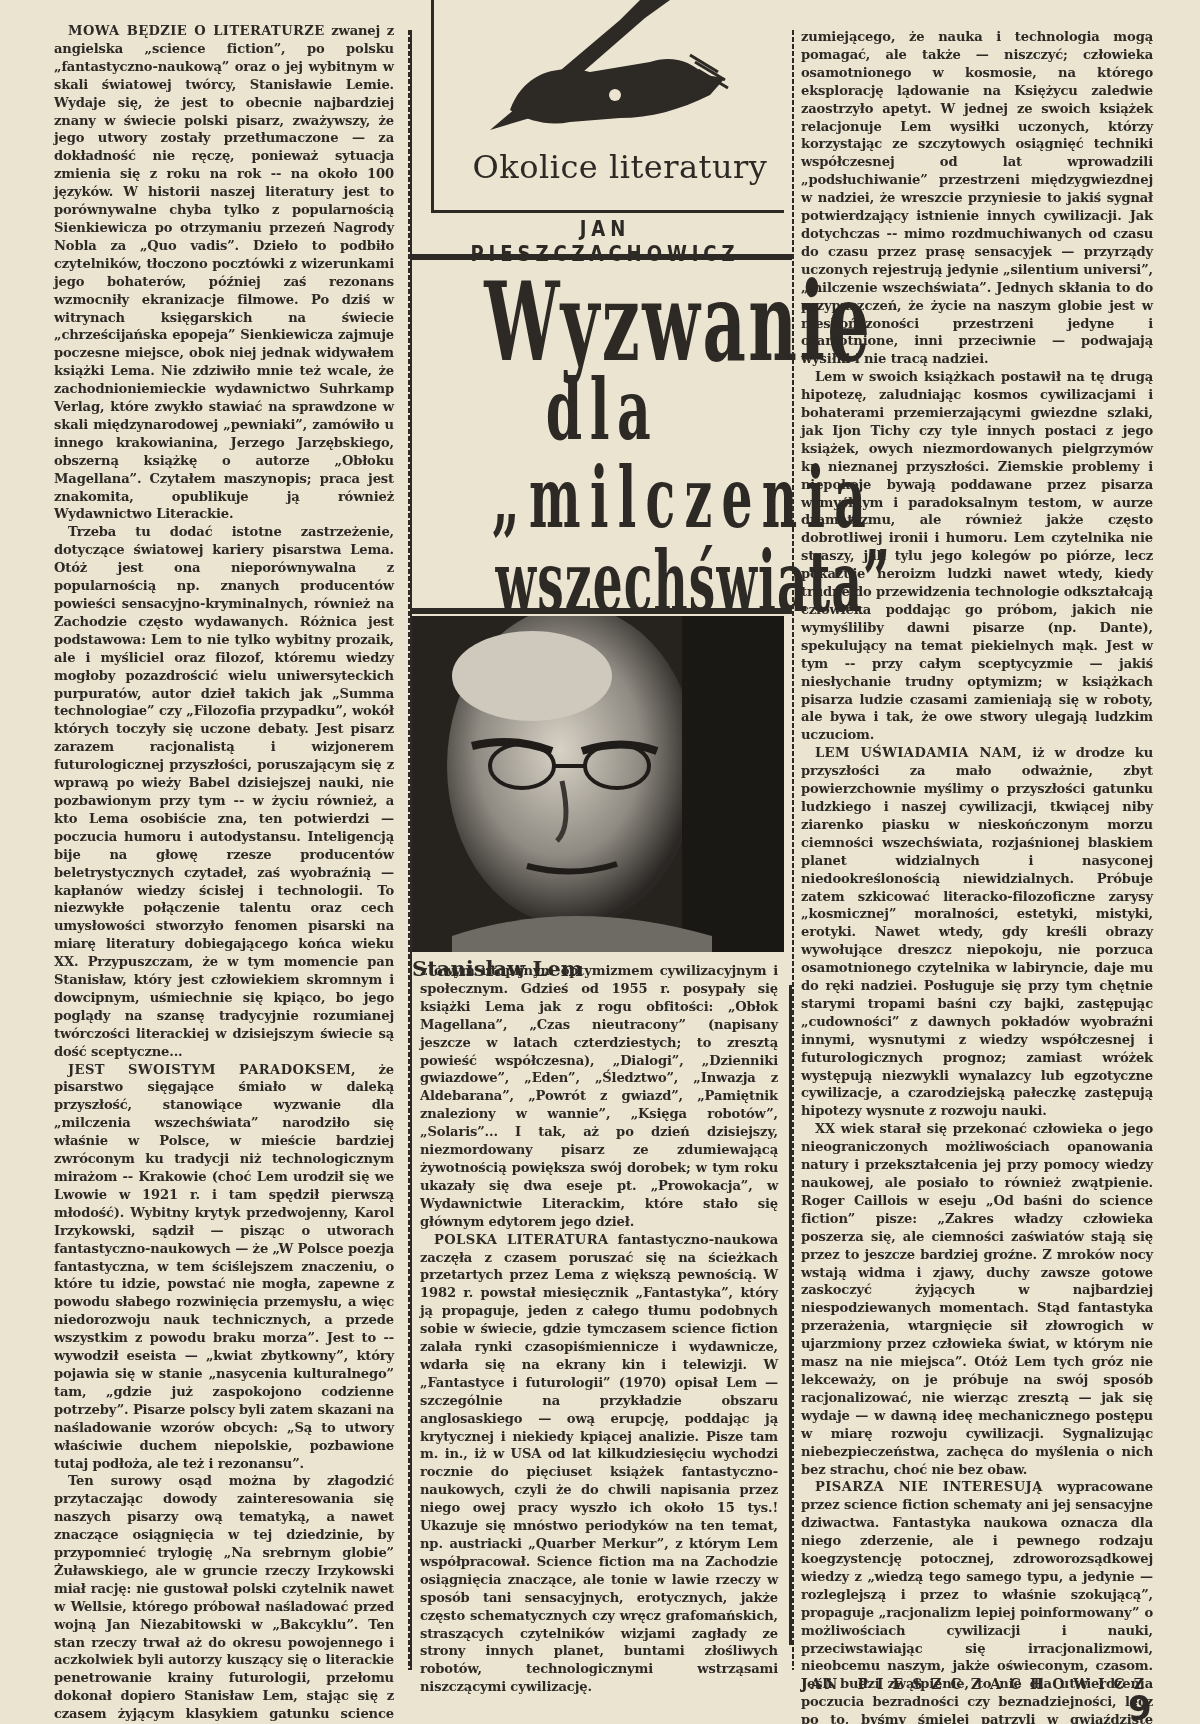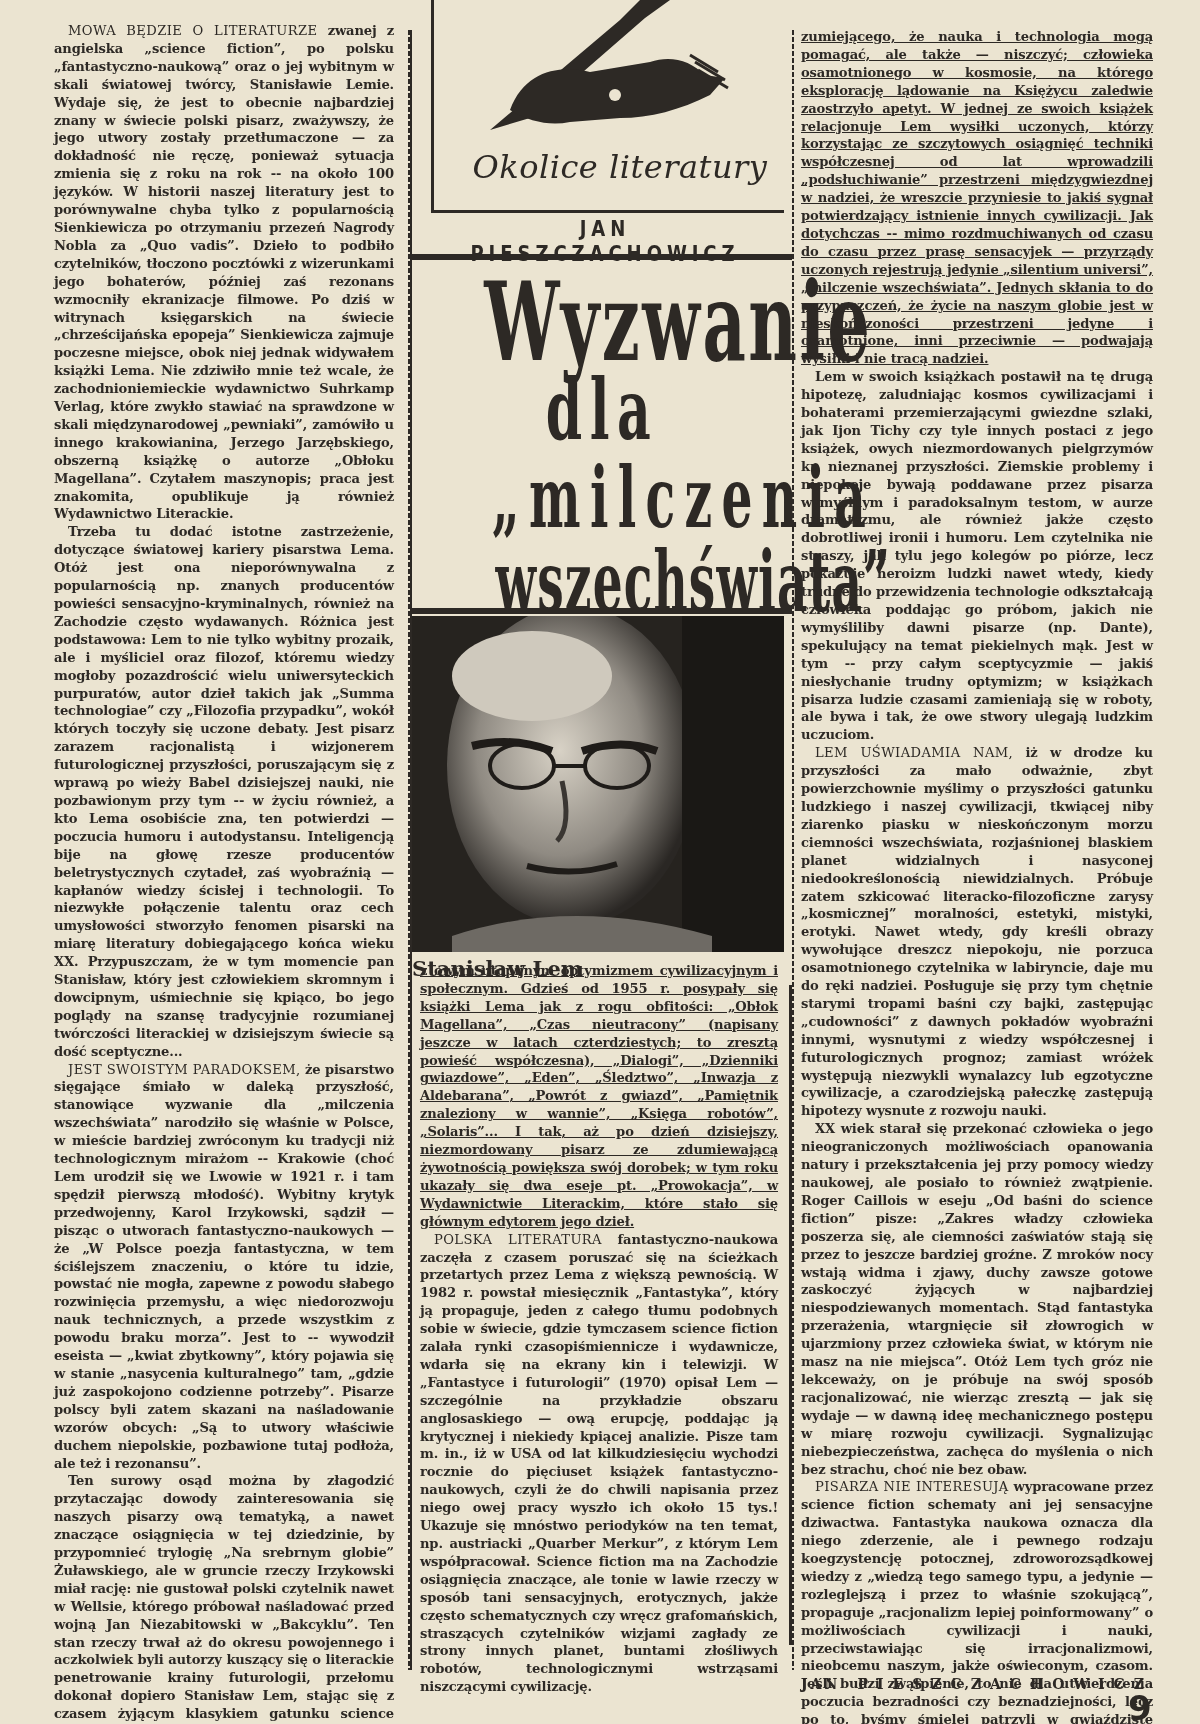--- a/index.html
+++ b/index.html
@@ -11,41 +11,41 @@
   }
   .col {
     position:absolute;
     font-size:13.1px;
     line-height:17.9px;
     text-align:justify;
     font-weight:bold;
     letter-spacing:-0.15px;
   }
   .col p { margin:0; text-indent:14px; }
-  .col p.noindent { text-indent:0;text-decoration:underline; }
-  .lead { font-weight:normal; letter-spacing:0.4px; }
+  .col p.noindent { text-indent:0; }
+  .lead { font-weight:bold; letter-spacing:0.4px; }
   #col-left { left:54px; top:22px; width:340px; }
   #col-mid-text { left:420px; top:962px; width:358px; }
   #col-right { left:801px; top:28px; width:352px; }
   .rule-v {
     position:absolute; background:#2d2925; width:3px;
   }
   .rule-v.dashed {
     width:2px;
     background:repeating-linear-gradient(to bottom,#2d2925 0 5px,transparent 5px 7px);
   }
   .rule-h { position:absolute; background:#2d2925; height:6px; }
   #column-header-box {
     position:absolute; left:431px; top:0; width:350px; height:210px;
     border-left:3px solid #2d2925; border-bottom:3px solid #2d2925;
   }
   #quill-illustration { position:absolute; left:470px; top:0; width:260px; height:140px; }
   #column-name {
     position:absolute; left:470px; top:148px; width:300px; text-align:center;
-    font-family:"DejaVu Serif", serif; font-style:italic; font-size:32px;
+    font-family:"DejaVu Serif", serif; font-size:32px;
     color:#2d2925; letter-spacing:0.5px;
   }
   #byline-top {
     position:absolute; left:420px; top:216px; width:370px; text-align:center;
     font-family:"DejaVu Sans", sans-serif; font-weight:bold; font-size:22px;
     letter-spacing:6px; transform:scaleX(0.82); transform-origin:center;
   }
   #headline {
     position:absolute; left:412px; top:268px; width:380px;
     font-family:"DejaVu Serif", serif; font-weight:bold; text-align:center;

